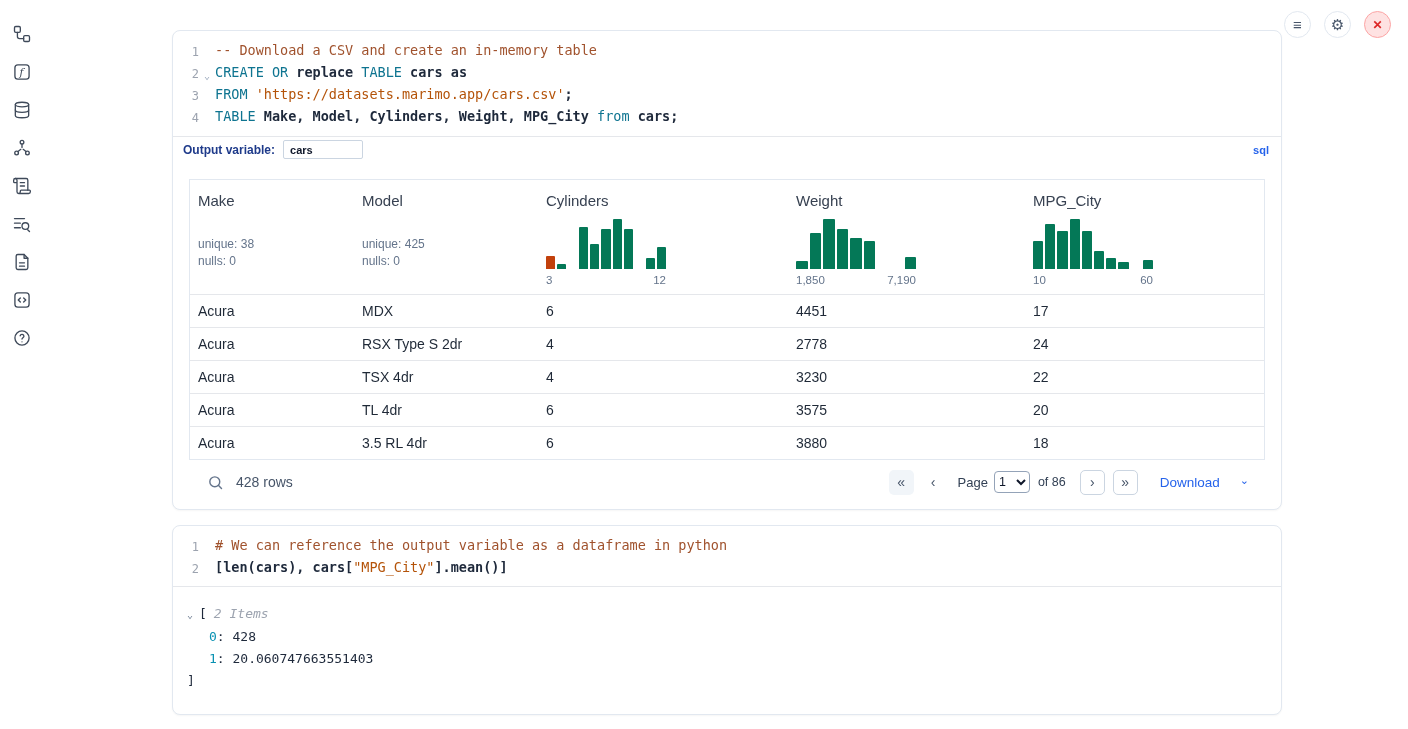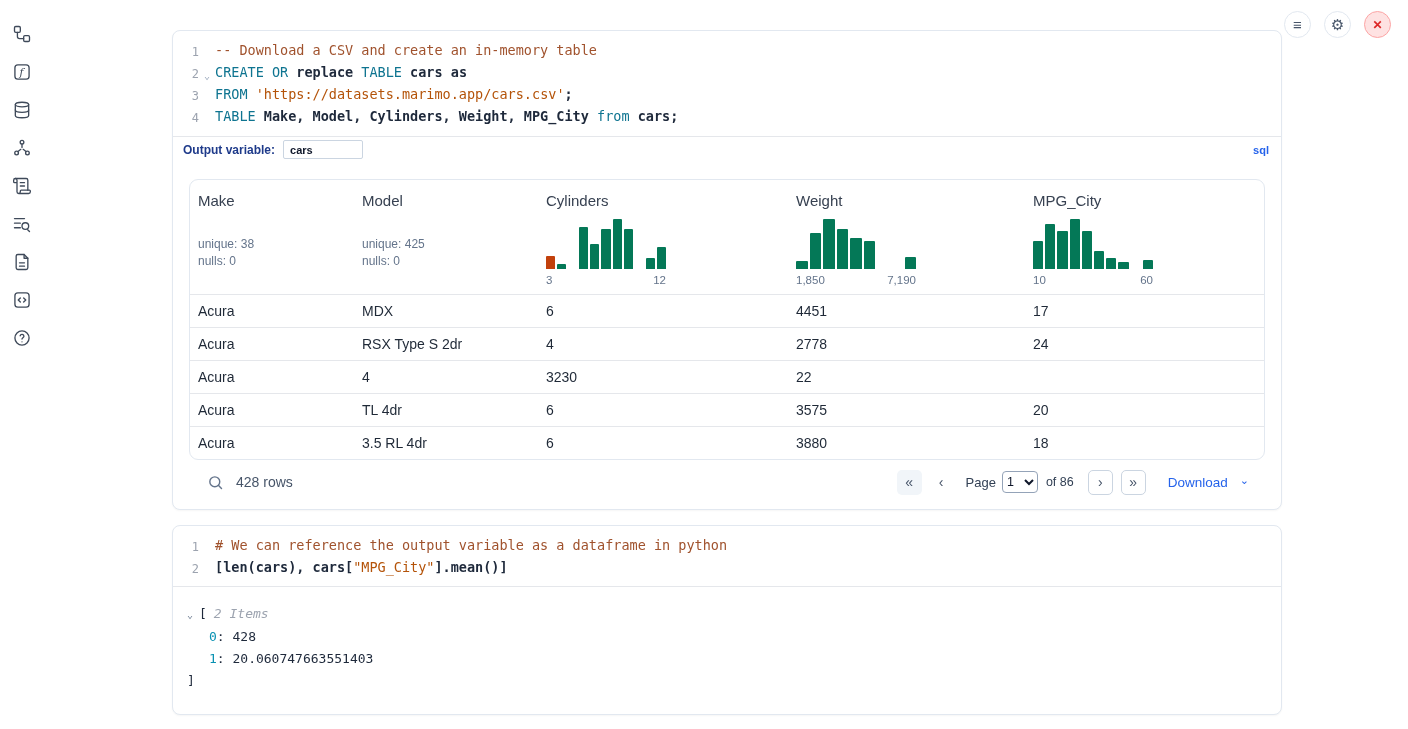--- a/index.html
+++ b/index.html
@@ -40,21 +40,21 @@
   
   .output-var-row { display:flex; align-items:center; border-top:1px solid #e5e7eb;
     padding:4px 12px 4px 10px; height:27px; }
   .ov-label { font-size:12px; font-weight:bold; color:#1e3a8a; }
   .ov-input { margin-left:8px; width:80px; height:19px; border:1px solid #cbd5e1; border-radius:2px;
     font-size:11px; font-weight:bold; color:#0f172a; padding:0 6px; font-family:"Liberation Sans",sans-serif; }
   .lang-badge { margin-left:auto; font-size:11px; font-weight:bold; color:var(--c-link,#2563eb); }
 
   
   .table-area { padding:16px 16px 0; }
-  .data-table { border:1px solid #e2e8f0; border-radius:9px; overflow:hidden; }
+  .data-table { border:1px solid #e2e8f0; border-radius:0; overflow:hidden; }
   .t-header, .tr { display:grid; grid-template-columns:164px 184px 250px 237px 1fr; }
   .th { padding:12px 8px 8px; cursor:pointer; }
   .col-name { font-size:15px; color:#374151; }
   .col-stats { margin-top:27px; font-size:12px; color:#64748b; line-height:17px; }
   .hist-wrap { margin-top:8px; width:120px; }
   .hist { display:flex; align-items:flex-end; gap:2px; height:52px; }
   .bar { flex:1; background:var(--c-histogram-bar,#047857); border-radius:1px 1px 0 0; }
   .bar.hl { background:var(--c-histogram-highlight,#c2410c); }
   .hist-labels { display:flex; justify-content:space-between; margin-top:5px;
     font-size:11.5px; color:#64748b; }
@@ -72,21 +72,21 @@
   .pg-btn.muted { background:#f1f5f9; }
   .pg-btn.bordered { border:1px solid #cbd5e1; background:#fff; }
   .pg-first { margin-right:7px; }
   .pg-label { margin-left:12px; font-size:13px; color:#334155; }
   .pg-select { margin-left:6px; height:22px; min-width:36px; border:1px solid #94a3b8; border-radius:4px;
     font-size:12.5px; color:#0f172a; background:#fff; }
   .pg-of { margin-left:8px; font-size:12.5px; color:#334155; }
   .pg-next { margin-left:14px; }
   .pg-last { margin-left:8px; }
   .download { margin-left:22px; border:none; background:transparent; color:var(--c-link,#2563eb);
-    font-size:13.5px; display:flex; align-items:center; gap:12px; cursor:pointer;
+    font-size:13.5px; display:flex; align-items:center; gap:20px; cursor:pointer;
     font-family:"Liberation Sans",sans-serif; }
   .download .chev { font-size:11px; margin-top:-3px; }
 
   
   .tree-output { border-top:1px solid #e5e7eb; padding:16px 16px 22px 14px;
     font-family:"DejaVu Sans Mono", monospace; font-size:13px; color:#1e293b; }
   .tree-line { line-height:22px; display:flex; align-items:baseline; }
   .tree-chev { color:#64748b; font-size:10px; width:12px; cursor:pointer; flex:none; }
   .tree-count { color:#9ca3af; font-style:italic; margin-left:7px; }
   .tree-entry { padding-left:22px; line-height:22px; }
@@ -293,20 +293,21 @@
             </div>
             <div class="tr">
               <div class="td">Acura</div>
               <div class="td">RSX Type S 2dr</div>
               <div class="td">4</div>
               <div class="td">2778</div>
               <div class="td">24</div>
             </div>
             <div class="tr">
               <div class="td">Acura</div>
+              <div class="td">TSX 4dr</div>
               <div class="td">4</div>
               <div class="td">3230</div>
               <div class="td">22</div>
             </div>
             <div class="tr">
               <div class="td">Acura</div>
               <div class="td">TL 4dr</div>
               <div class="td">6</div>
               <div class="td">3575</div>
               <div class="td">20</div>

